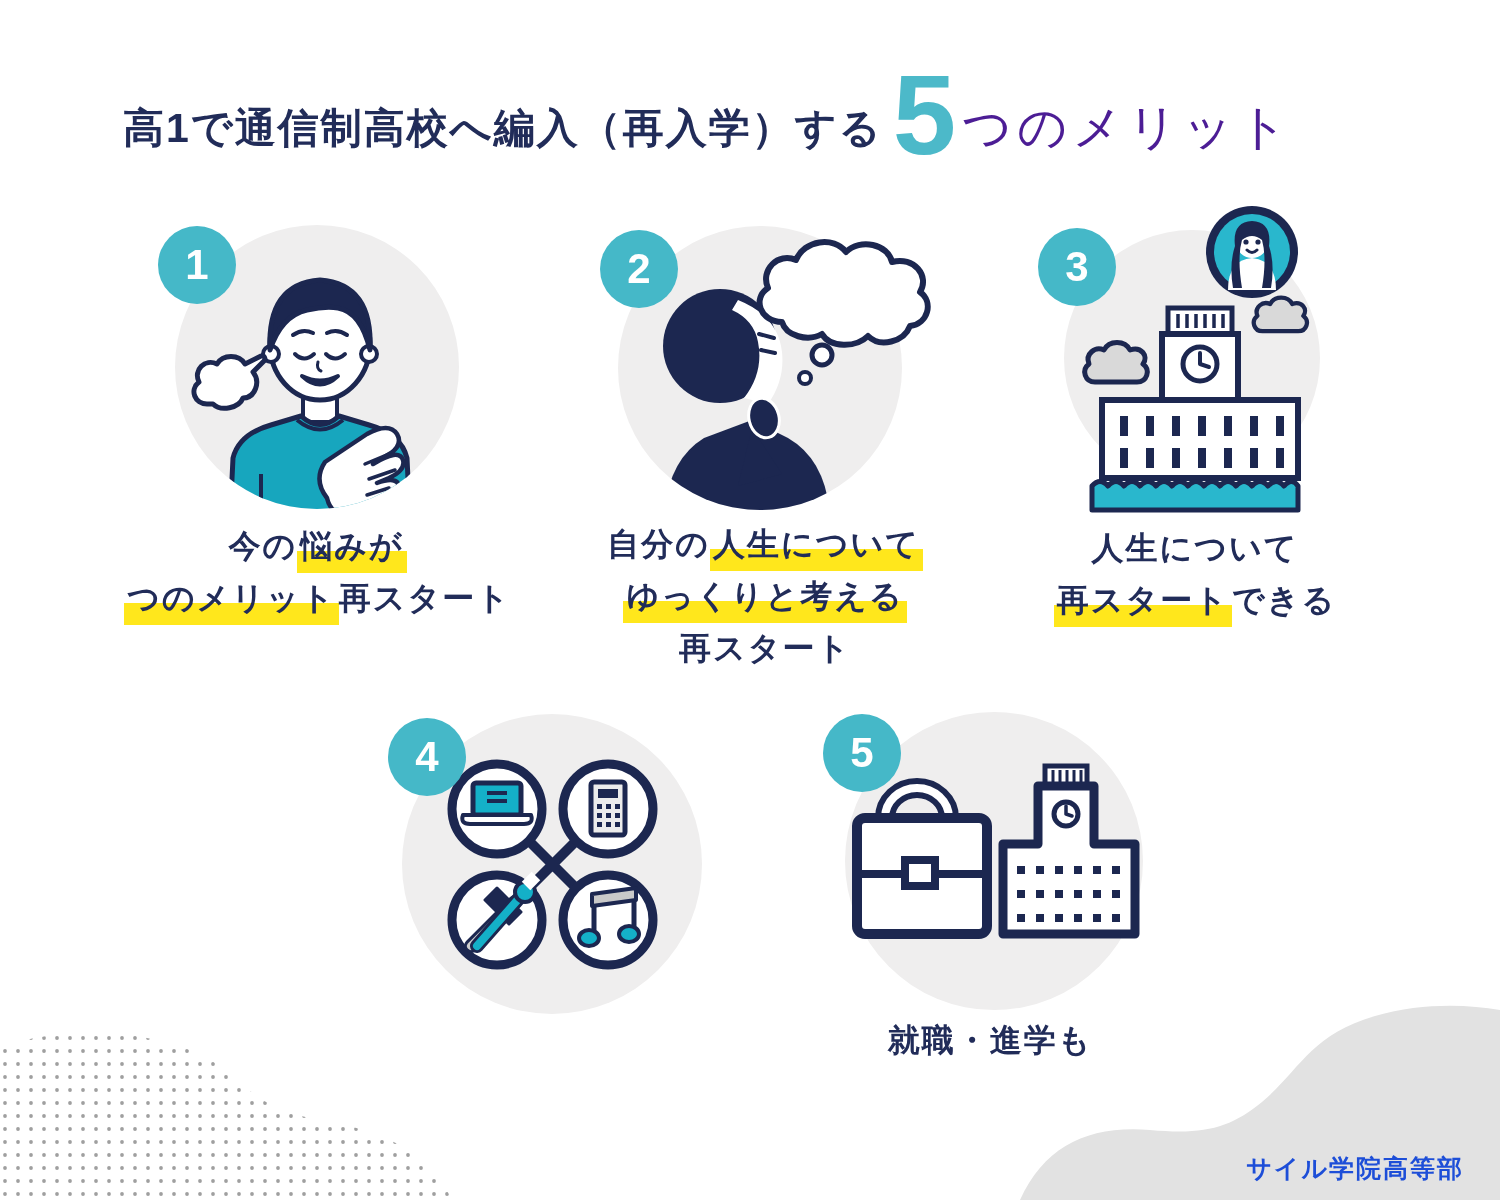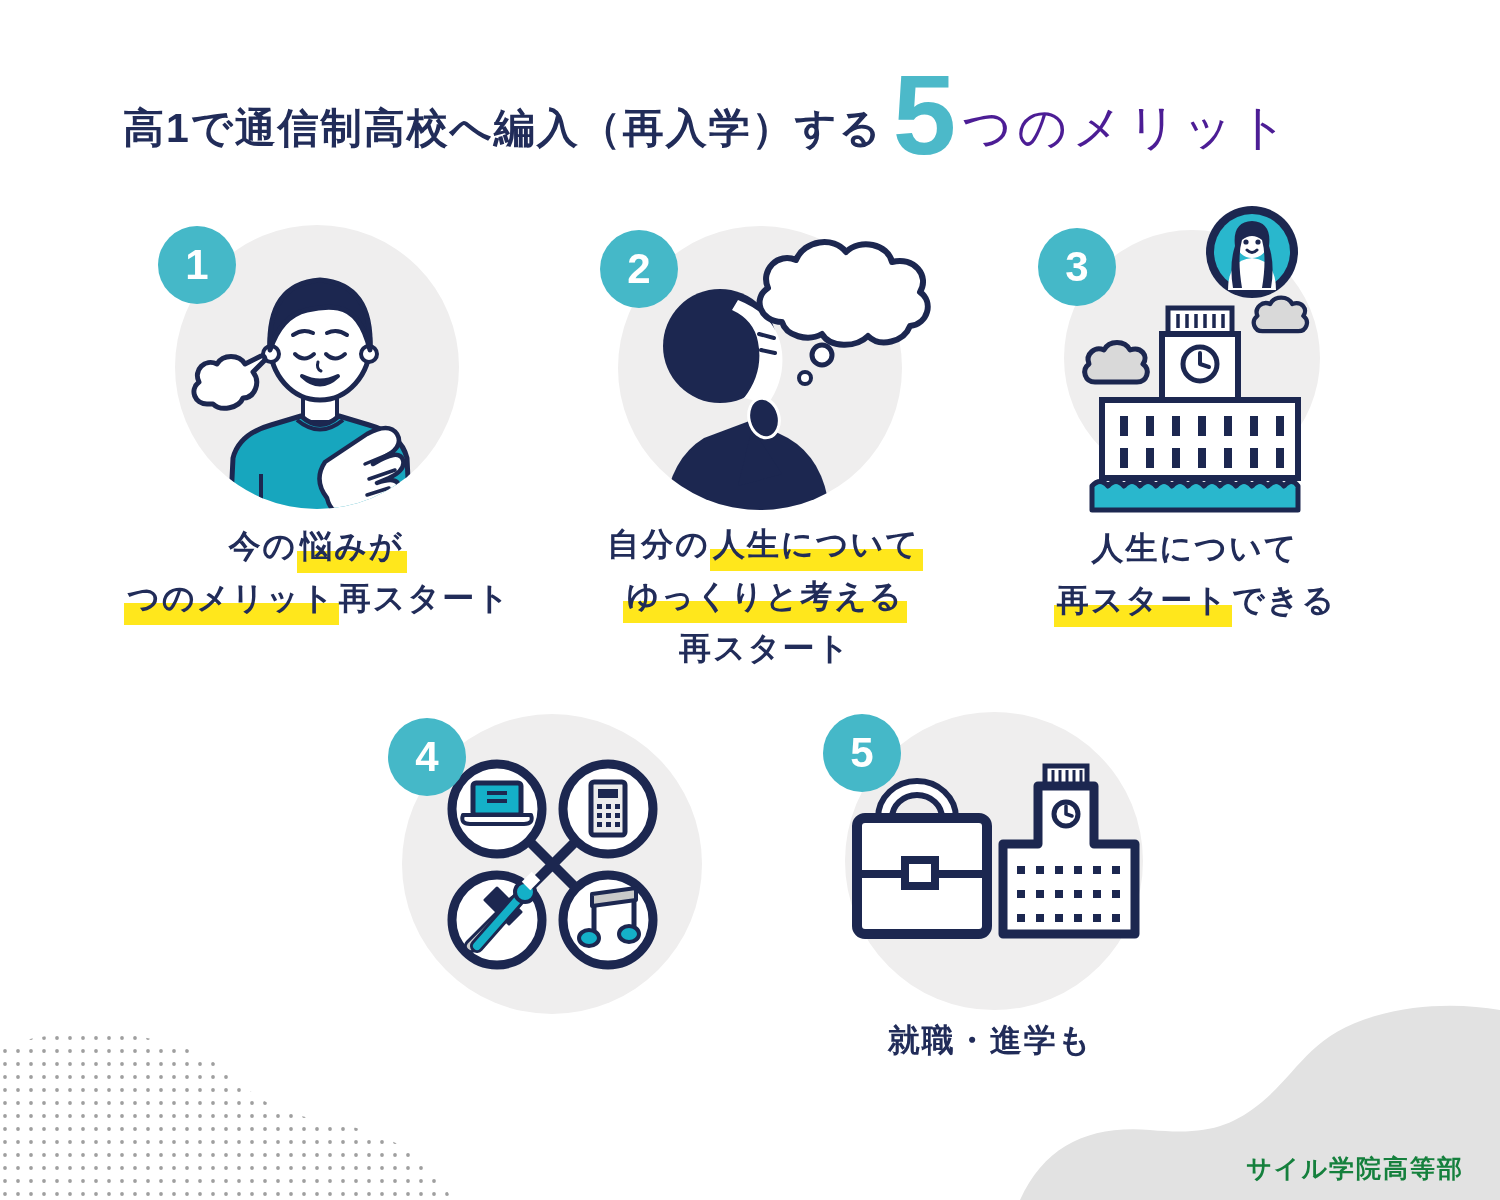--- a/index.html
+++ b/index.html
@@ -18,21 +18,21 @@
          font-size:42px;font-weight:800;display:flex;align-items:center;justify-content:center;z-index:5;}
   .illu{position:absolute;z-index:3;}
 
   .caption{position:absolute;text-align:center;color:#212c59;font-weight:800;font-size:32px;
            line-height:52px;letter-spacing:2px;z-index:4;white-space:nowrap;}
   .cap-line{height:52px;}
   .hl{background-image:linear-gradient(to bottom, rgba(255,231,28,0) 52%, #ffe71c 52%);
       padding:0 3px 9px 3px;}
 
   
-  .brand{position:absolute;right:36px;top:1152px;color:#15803d;font-size:25px;font-weight:800;
+  .brand{position:absolute;right:36px;top:1152px;color:#1d4ed8;font-size:25px;font-weight:800;
          letter-spacing:2px;z-index:6;}
 
   .deco{position:absolute;z-index:1;}
 </style>
 </head>
 <body>
 
 <div class="canvas">
 
   <svg class="deco" style="left:0;top:1020px" width="520" height="180" viewBox="0 0 520 180">

